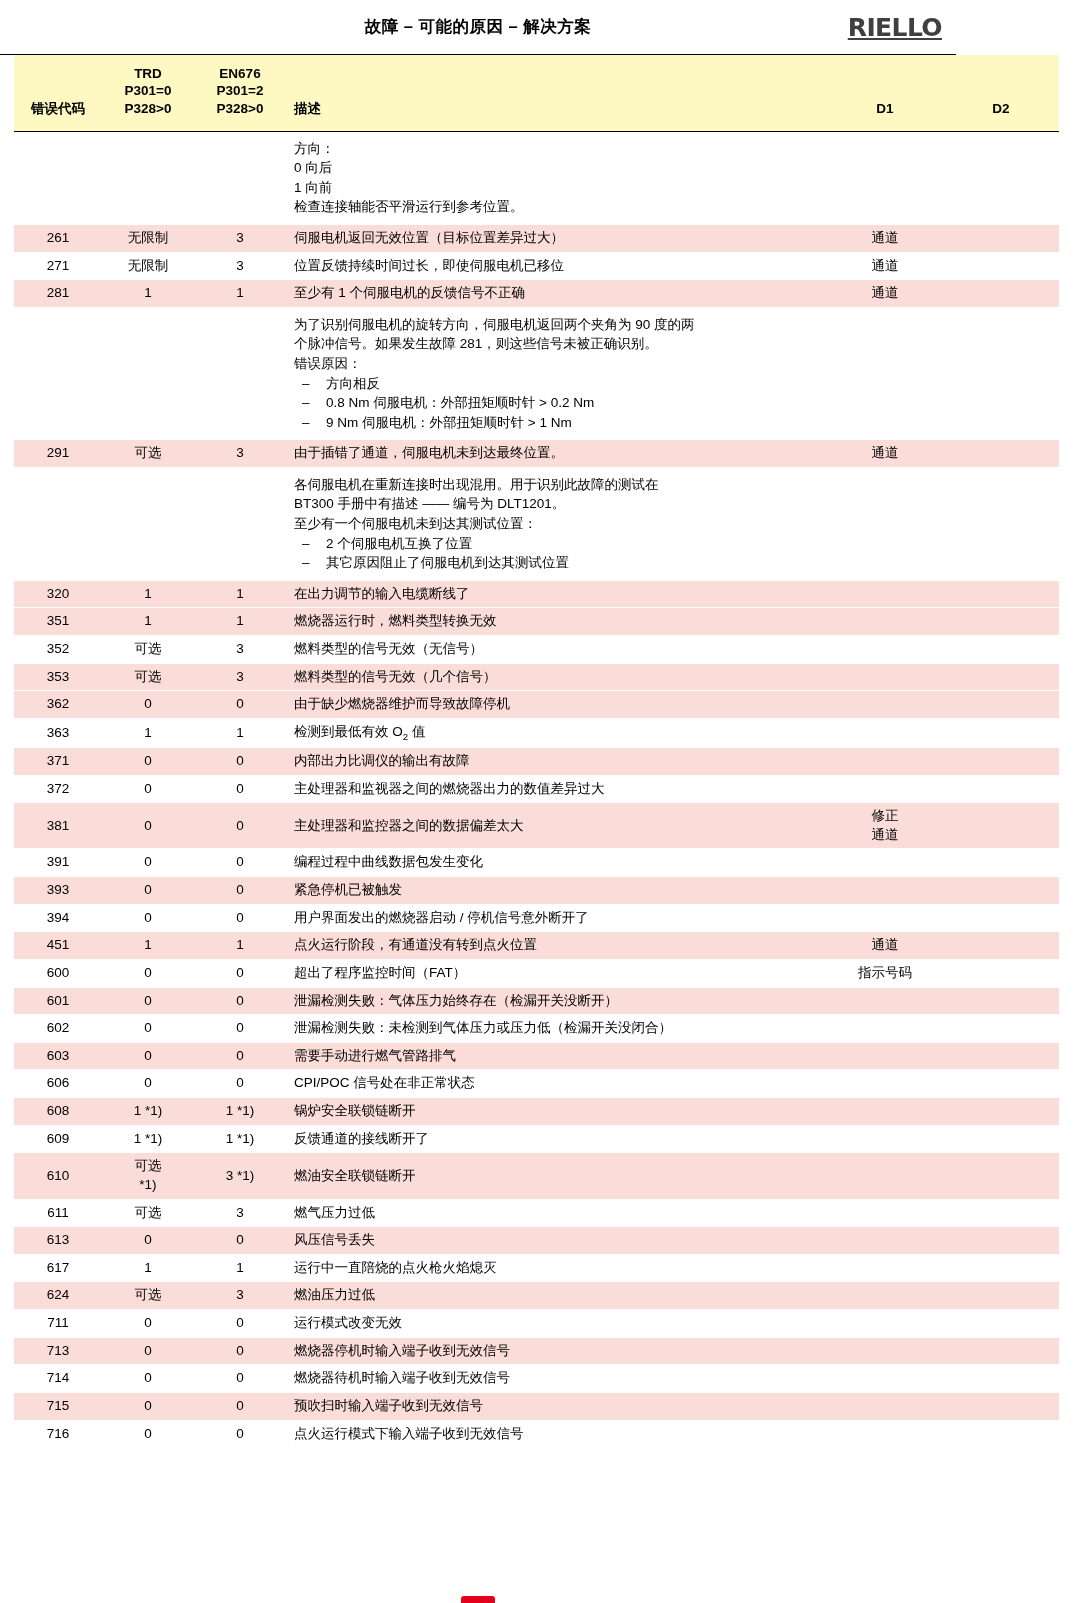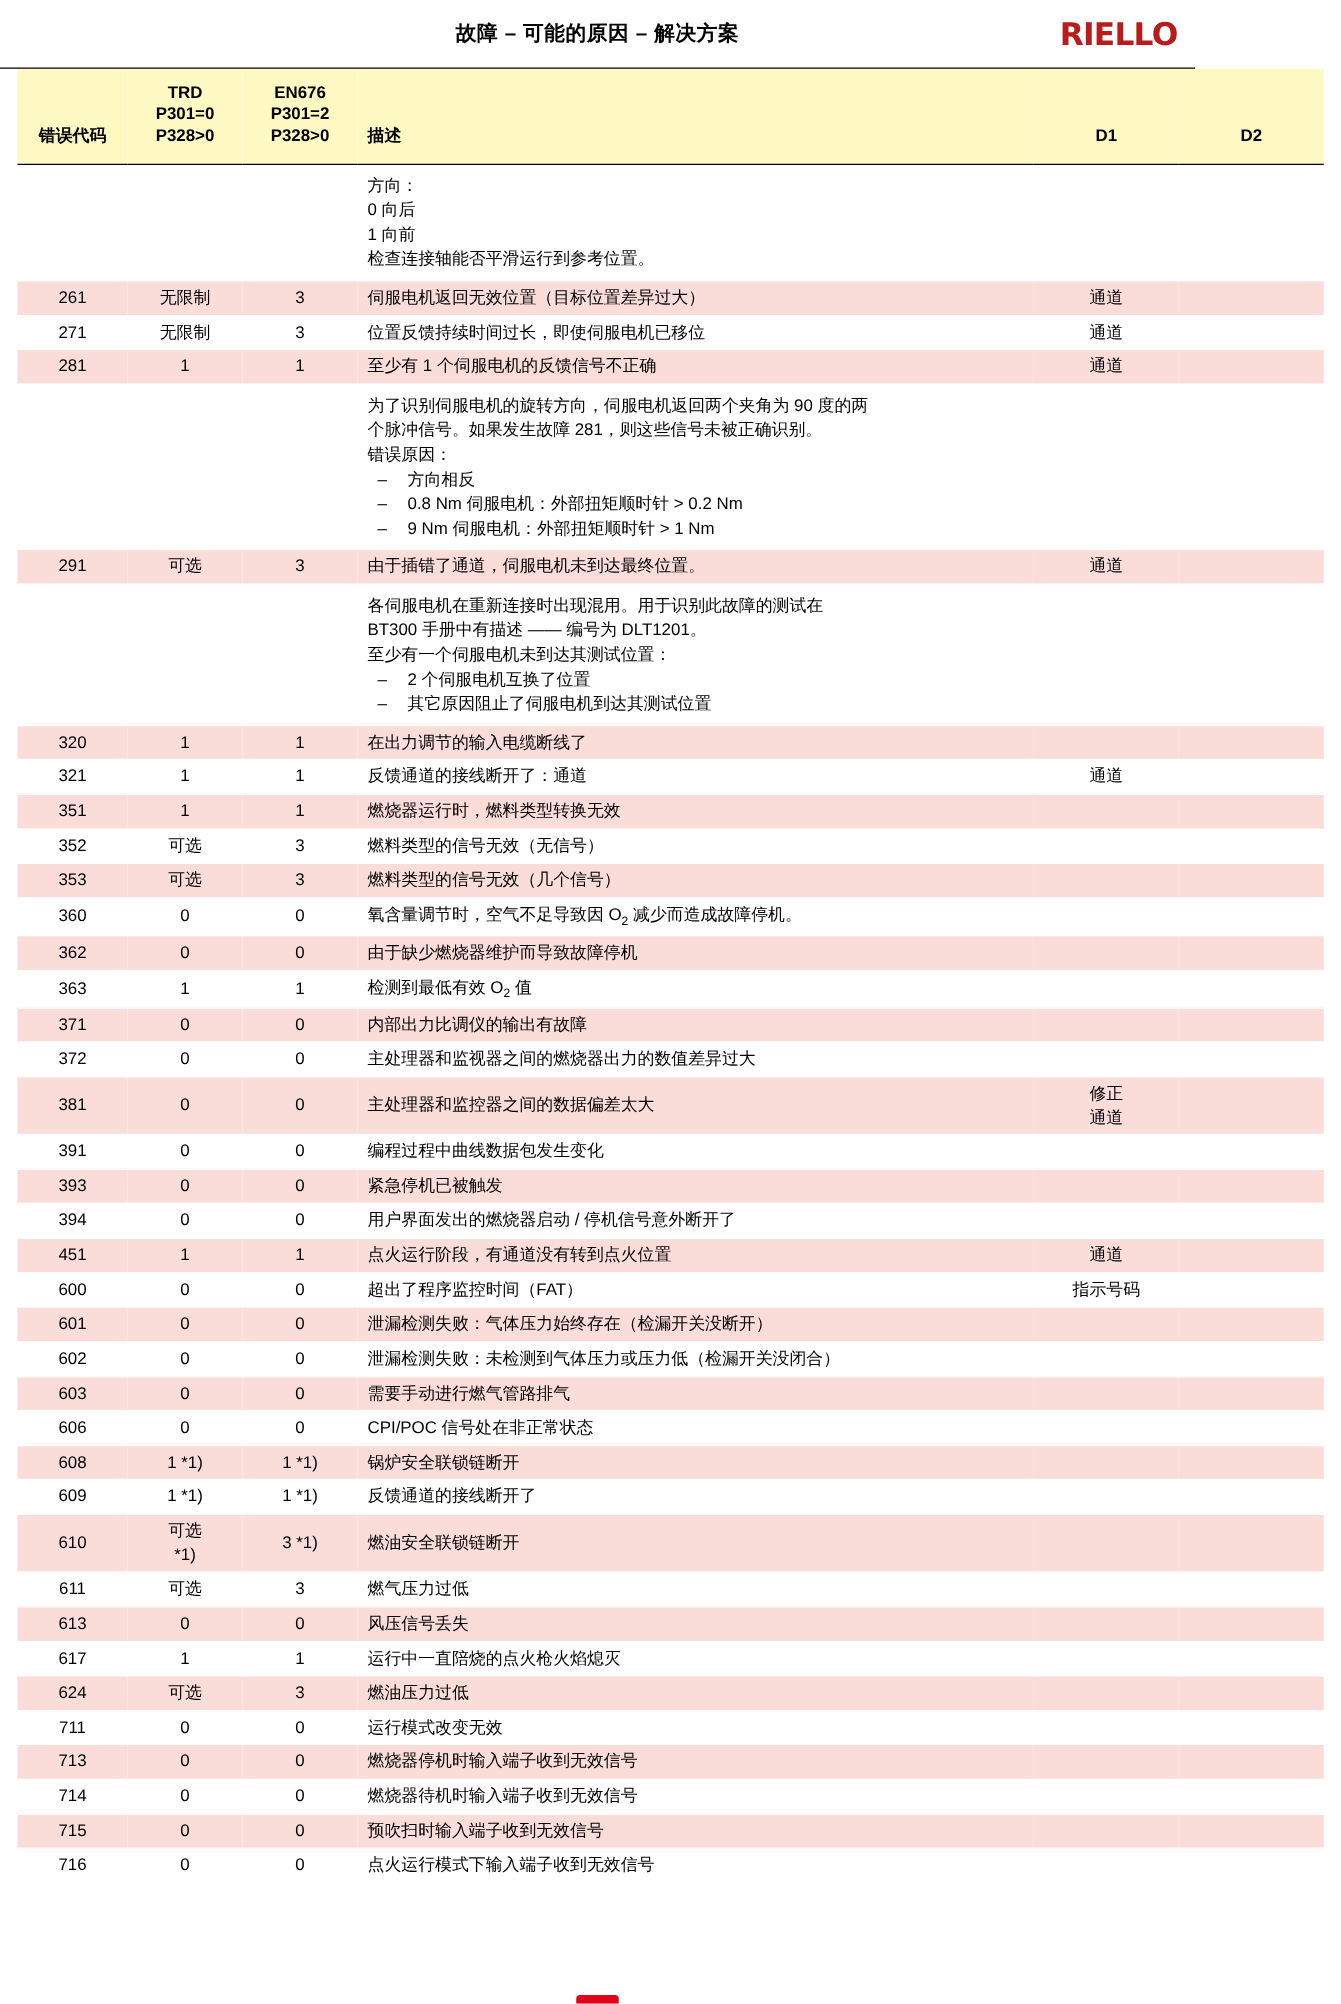--- a/index.html
+++ b/index.html
@@ -33,23 +33,24 @@
     font-size: 16.5px;
     font-weight: bold;
     letter-spacing: 0.5px;
   }
   .brand {
     position: absolute;
     right: 14px;
     top: 13px;
     font-size: 25px;
     font-weight: bold;
-    color: #b91c1c;
+    color: #404040;
     letter-spacing: -0.6px;
     font-family: "DejaVu Sans", sans-serif;
+    text-decoration: underline;
   }
   
   table.err {
     width: 1045px;
     margin: 0 14px;
     border-collapse: collapse;
     table-layout: fixed;
     font-size: 13.5px;
   }
   table.err col.c-code  { width: 88px; }
@@ -239,28 +240,20 @@
           <td class="d2"></td>
         </tr>
         <tr class="shade">
           <td class="code nowrapcell">320</td>
           <td class="trd nowrapcell">1</td>
           <td class="en nowrapcell">1</td>
           <td class="desc">在出力调节的输入电缆断线了</td>
           <td class="d1"></td>
           <td class="d2"></td>
         </tr>
-        <tr class="plain">
-          <td class="code nowrapcell">321</td>
-          <td class="trd nowrapcell">1</td>
-          <td class="en nowrapcell">1</td>
-          <td class="desc">反馈通道的接线断开了：通道</td>
-          <td class="d1 nowrapcell">通道</td>
-          <td class="d2"></td>
-        </tr>
         <tr class="shade">
           <td class="code nowrapcell">351</td>
           <td class="trd nowrapcell">1</td>
           <td class="en nowrapcell">1</td>
           <td class="desc">燃烧器运行时，燃料类型转换无效</td>
           <td class="d1"></td>
           <td class="d2"></td>
         </tr>
         <tr class="plain">
           <td class="code nowrapcell">352</td>
@@ -268,28 +261,20 @@
           <td class="en nowrapcell">3</td>
           <td class="desc">燃料类型的信号无效（无信号）</td>
           <td class="d1"></td>
           <td class="d2"></td>
         </tr>
         <tr class="shade">
           <td class="code nowrapcell">353</td>
           <td class="trd nowrapcell">可选</td>
           <td class="en nowrapcell">3</td>
           <td class="desc">燃料类型的信号无效（几个信号）</td>
-          <td class="d1"></td>
-          <td class="d2"></td>
-        </tr>
-        <tr class="plain">
-          <td class="code nowrapcell">360</td>
-          <td class="trd nowrapcell">0</td>
-          <td class="en nowrapcell">0</td>
-          <td class="desc">氧含量调节时，空气不足导致因 O<sub>2</sub> 减少而造成故障停机。</td>
           <td class="d1"></td>
           <td class="d2"></td>
         </tr>
         <tr class="shade">
           <td class="code nowrapcell">362</td>
           <td class="trd nowrapcell">0</td>
           <td class="en nowrapcell">0</td>
           <td class="desc">由于缺少燃烧器维护而导致故障停机</td>
           <td class="d1"></td>
           <td class="d2"></td>

